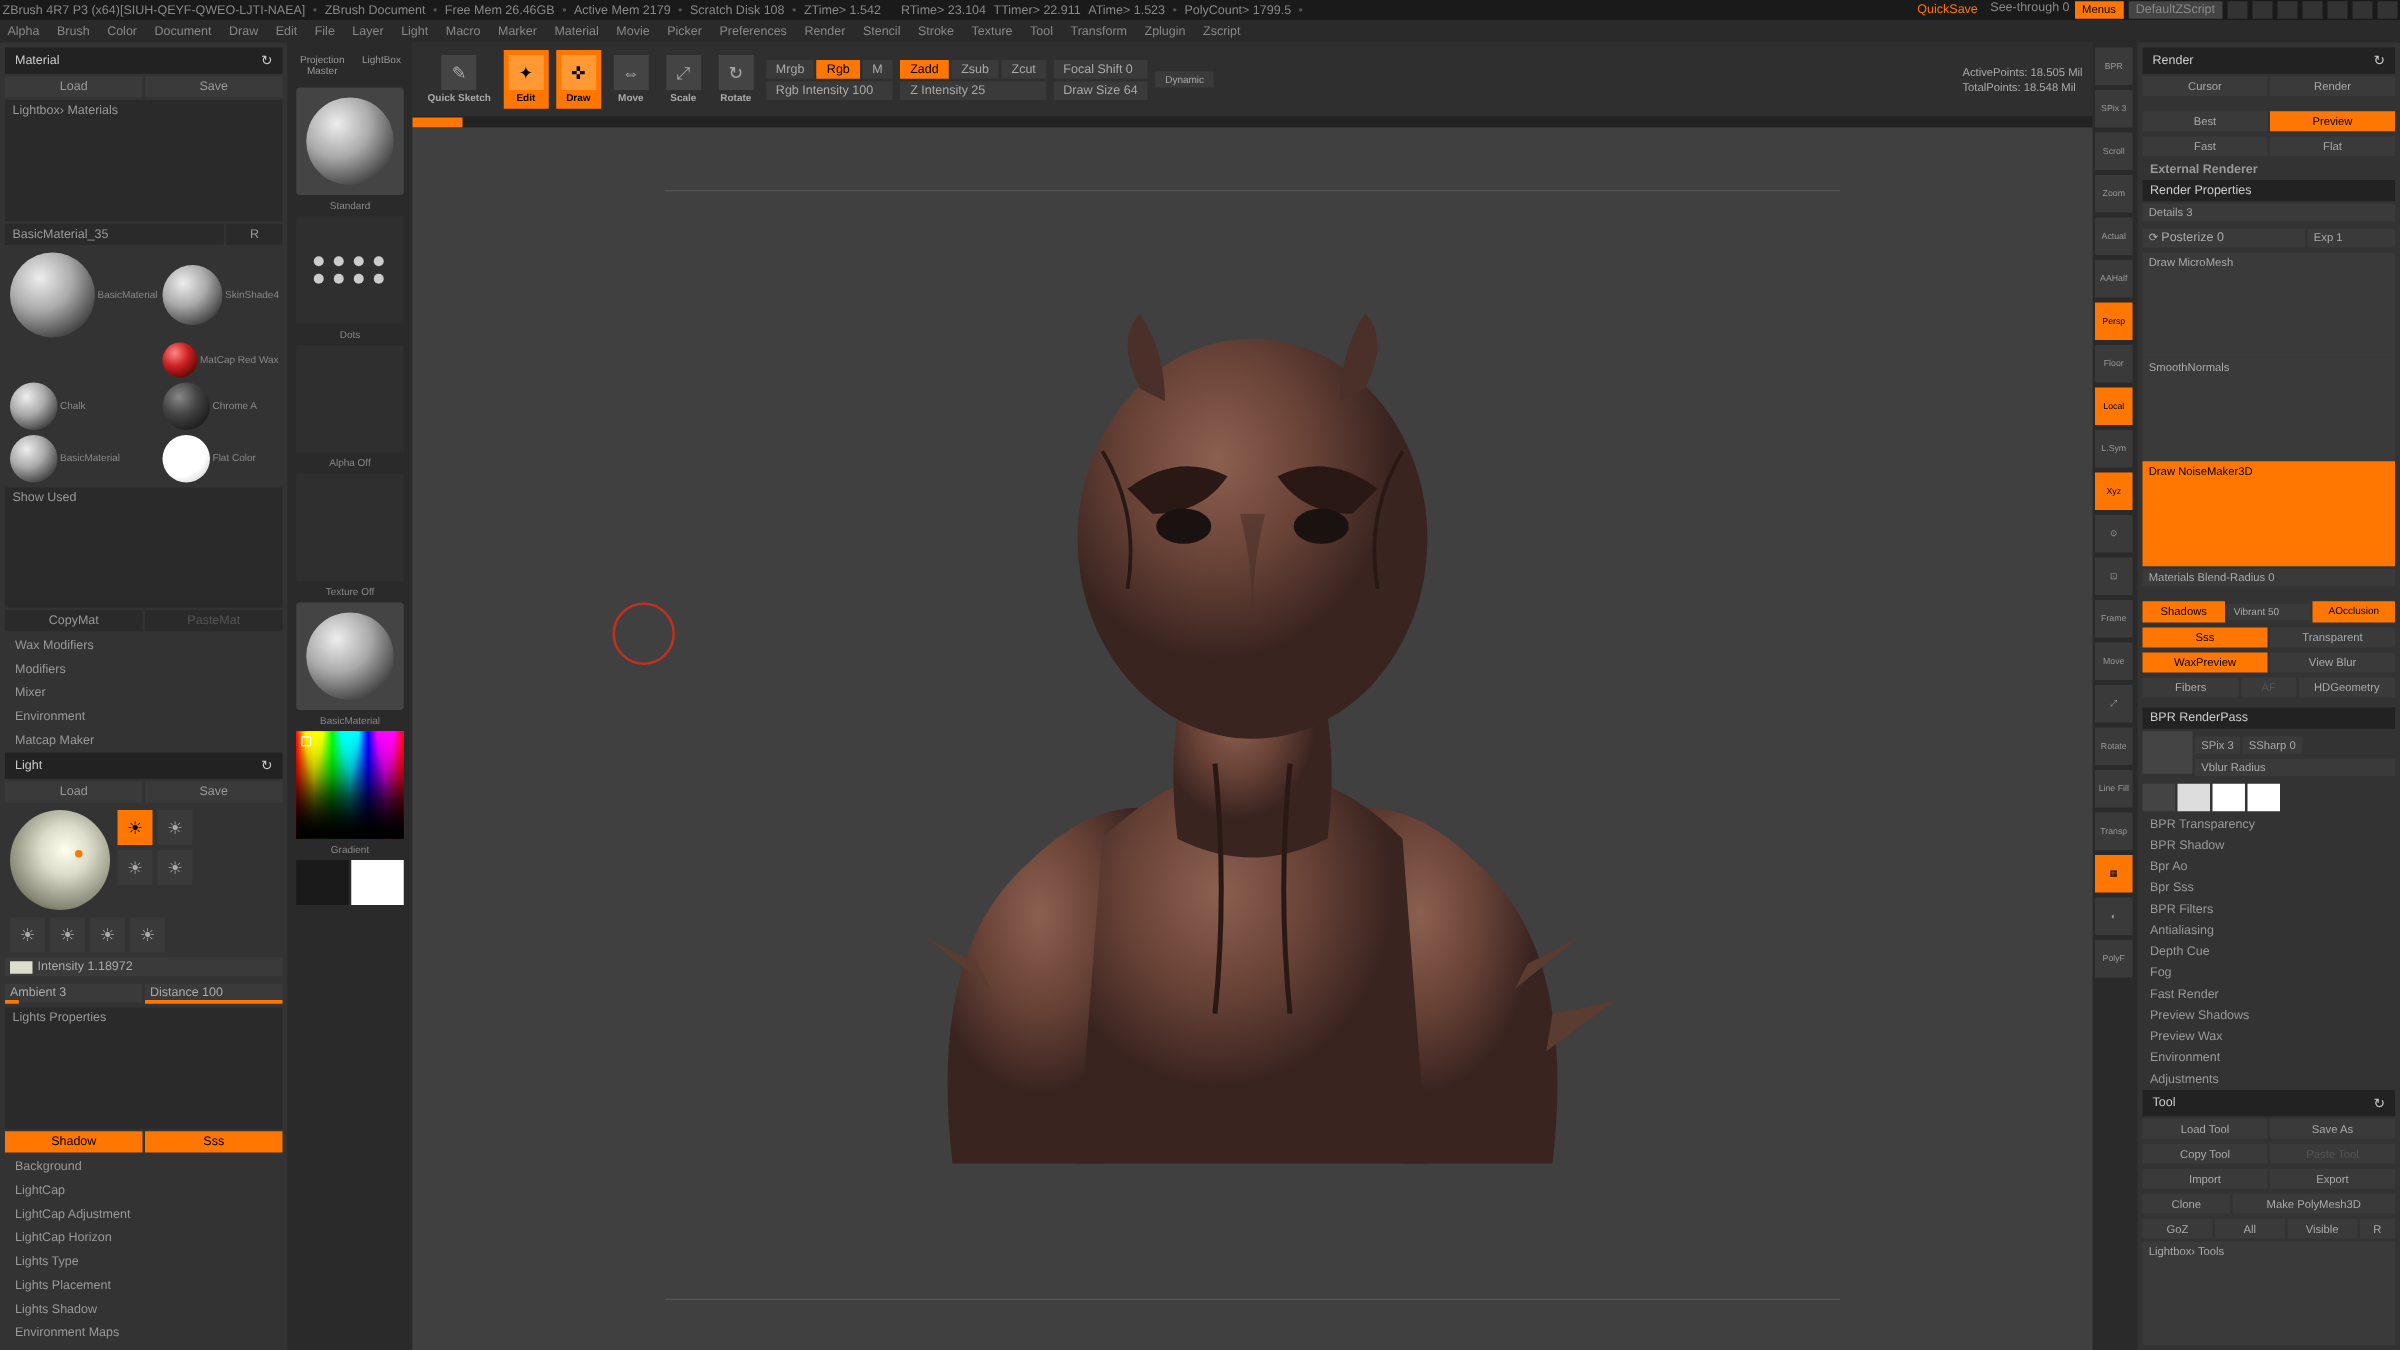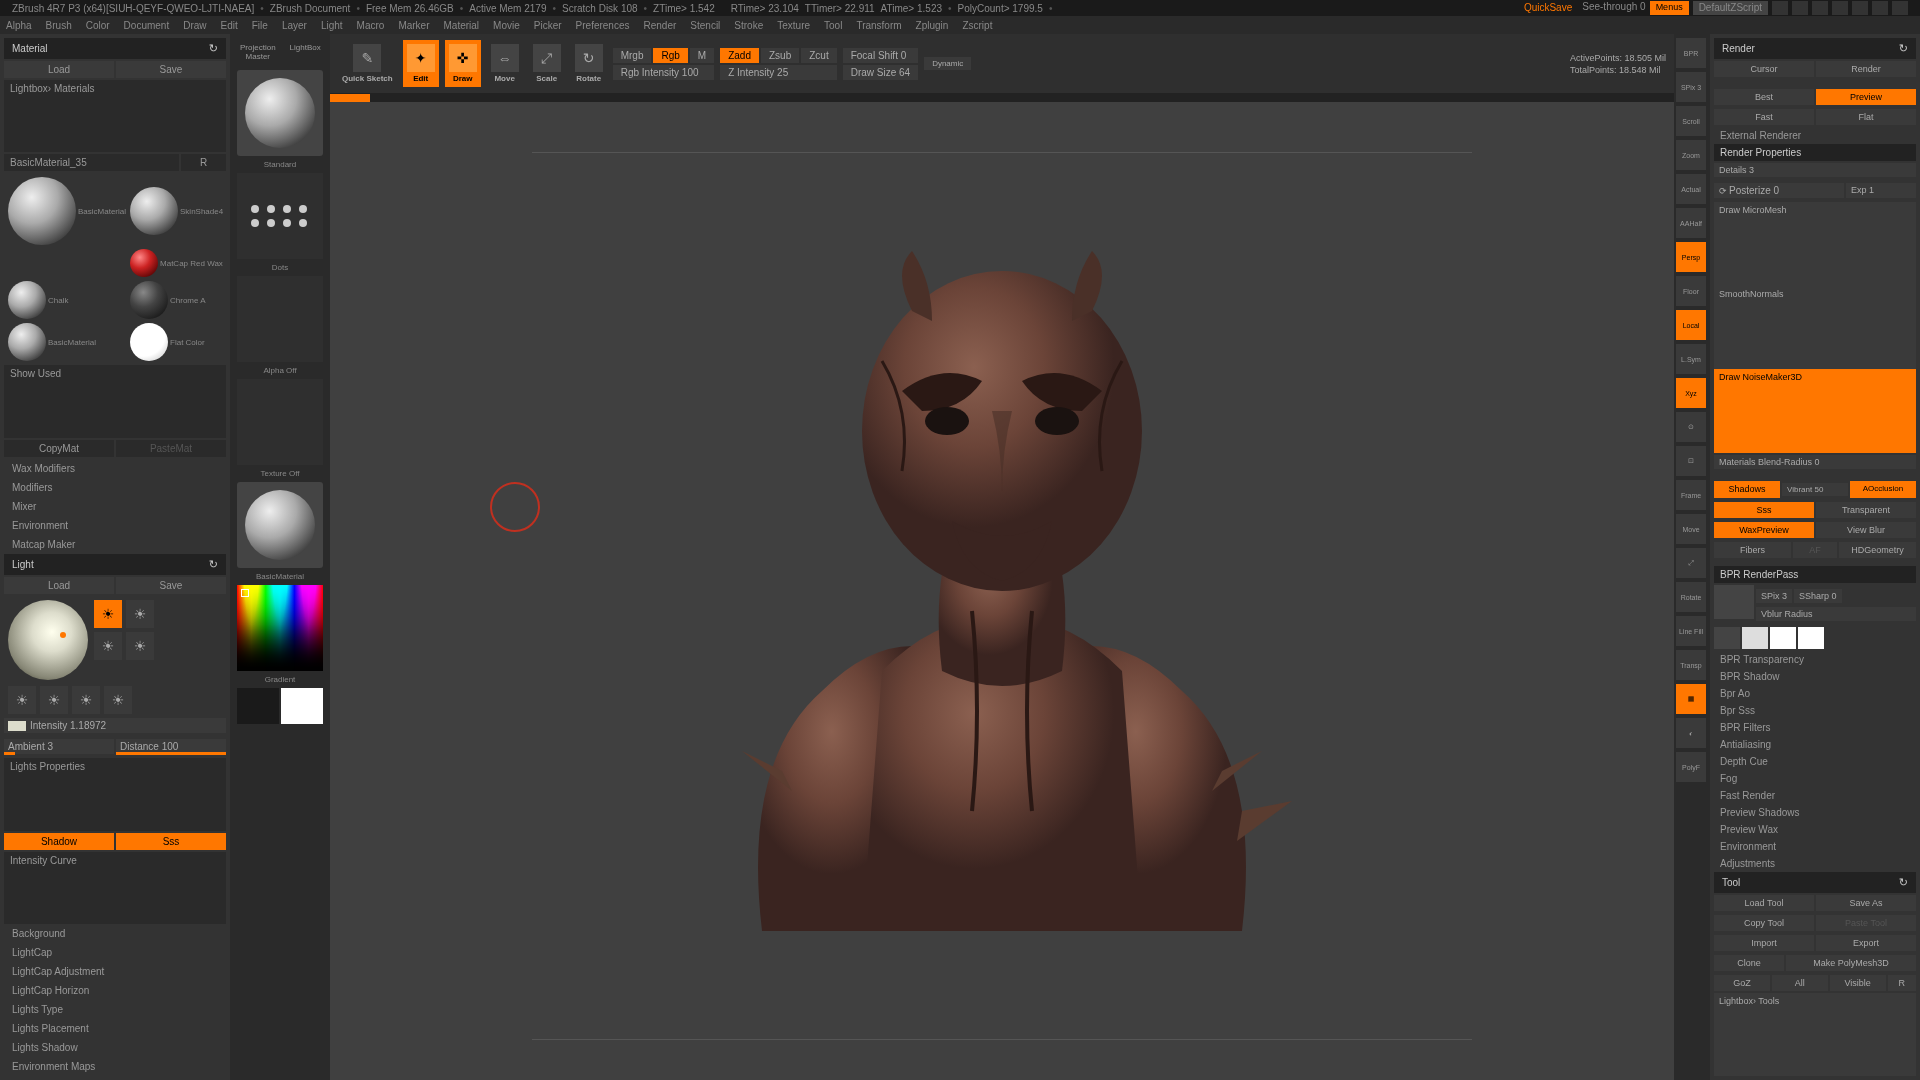--- a/index.html
+++ b/index.html
@@ -1,19 +1,19 @@
 <!DOCTYPE html>
 <html><head>
 <meta charset="utf-8">
 <style>
 * { margin: 0; padding: 0; box-sizing: border-box; font-family: Arial, sans-serif; font-size: 10px; user-select: none; }
 body { background: #2a2a2a; color: #aaa; width: 1920px; height: 1080px; overflow: hidden; }
 
 
-.titlebar { height: 16px; background: #1a1a1a; display: flex; align-items: center; padding: 0 12px; font-size: 9px; color: #888; }
+.titlebar { height: 16px; background: #1a1a1a; display: flex; align-items: center; padding: 0 2px; font-size: 9px; color: #888; }
 .titlebar .sep { margin: 0 6px; color: #555; }
 .titlebar .orange { color: #ff7700; }
 .titlebar .right { margin-left: auto; display: flex; gap: 4px; }
 .titlebar .btn { background: #ff7700; color: #000; padding: 1px 6px; font-size: 9px; }
 .titlebar .winbtn { width: 16px; height: 14px; background: #333; display: inline-block; }
 
 .menubar { height: 18px; background: #2a2a2a; display: flex; align-items: center; padding: 0 6px; font-size: 9px; color: #888; gap: 14px; }
 
 
 .main { display: flex; height: calc(100% - 34px); }
@@ -255,21 +255,20 @@
   <div class="slider-row"><span style="display:inline-block;width:18px;height:10px;background:#ddc;vertical-align:middle;margin-right:4px"></span><span>Intensity 1.18972</span></div>
   <div class="btn-row">
     <div class="slider-row" style="flex:1"><span>Ambient 3</span><div class="slider-thumb" style="left:0;width:10%"></div></div>
     <div class="slider-row" style="flex:1"><span>Distance 100</span><div class="slider-thumb" style="left:0;width:100%"></div></div>
   </div>
   <div class="btn dark" style="text-align:left">Lights Properties</div>
   <div class="btn-row">
     <div class="btn orange">Shadow</div>
     <div class="btn orange">Sss</div>
   </div>
-  <div class="btn dark" style="text-align:left">Intensity Curve</div>
   <div class="section-item">Background</div>
   <div class="section-item">LightCap</div>
   <div class="section-item">LightCap Adjustment</div>
   <div class="section-item">LightCap Horizon</div>
   <div class="section-item">Lights Type</div>
   <div class="section-item">Lights Placement</div>
   <div class="section-item">Lights Shadow</div>
   <div class="section-item">Environment Maps</div>
 </div>
 
@@ -450,21 +449,21 @@
   </div>
   <div style="height:8px"></div>
   <div class="rp-row">
     <div class="rp-btn">Best</div>
     <div class="rp-btn orange">Preview</div>
   </div>
   <div class="rp-row">
     <div class="rp-btn">Fast</div>
     <div class="rp-btn">Flat</div>
   </div>
-  <div class="rp-section" style="font-weight:normal">External Renderer</div>
+  <div class="rp-section" style="font-weight:bold">External Renderer</div>
   <div class="rp-header">Render Properties</div>
   <div class="rp-slider">Details 3</div>
   <div class="rp-row">
     <div class="rp-slider" style="flex:2">⟳ <span>Posterize 0</span></div>
     <div class="rp-slider" style="flex:1">Exp 1</div>
   </div>
   <div class="rp-btn" style="text-align:left">Draw MicroMesh</div>
   <div class="rp-btn" style="text-align:left">SmoothNormals</div>
   <div class="rp-btn orange" style="text-align:left">Draw NoiseMaker3D</div>
   <div class="rp-slider">Materials Blend-Radius 0</div>

